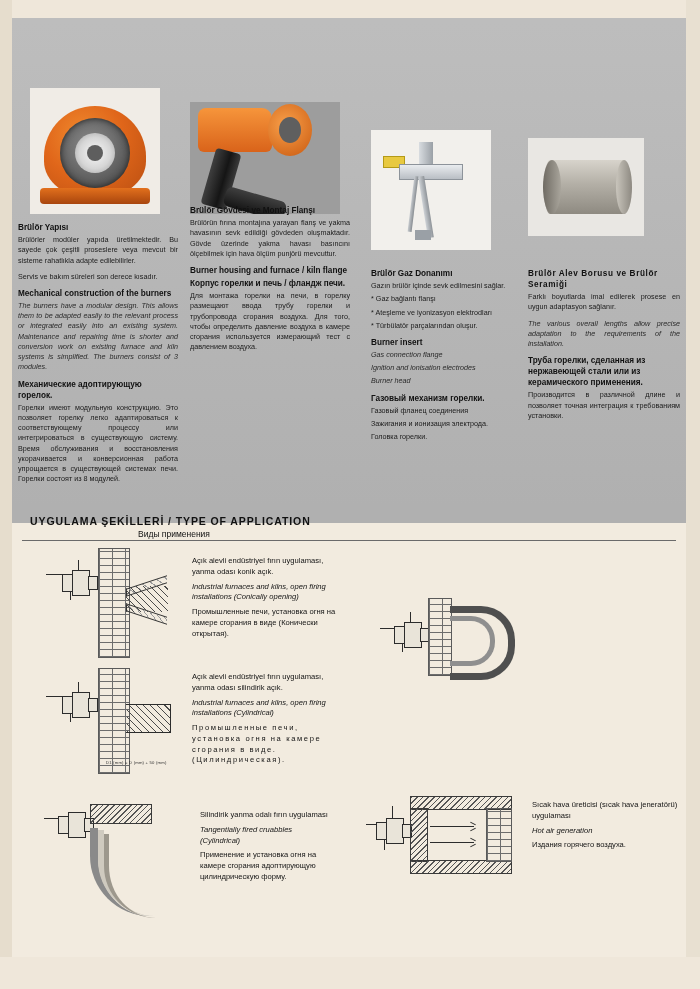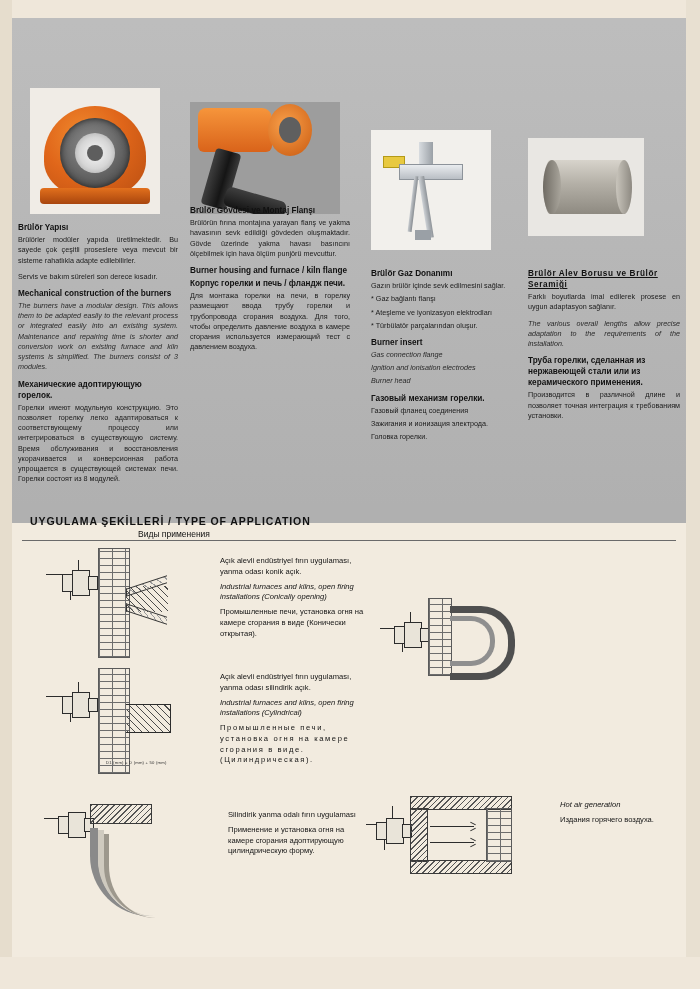--- a/index.html
+++ b/index.html
@@ -156,36 +156,36 @@
   }
 
   
   .col{position:absolute;}
   .c1{left:18px;top:222px;width:160px;}
   .c2{left:190px;top:205px;width:160px;}
   .c3{left:371px;top:268px;width:148px;}
   .c4{left:528px;top:268px;width:152px;}
 
   .h{font-size:8.2px;font-weight:bold;color:#111;line-height:1.35;margin:0 0 2px 0;}
-  .h.sp{letter-spacing:.6px;text-decoration:underline;}
+  .h.sp{letter-spacing:.6px;}
   .p{font-size:7.2px;color:#1b1b1b;line-height:1.42;margin:0 0 6px 0;text-align:justify;}
   .p.it{font-style:italic;color:#2a2a2a;}
   .p.tight{margin-bottom:3px;}
 
   
   .sect-title{
     position:absolute;left:30px;top:515px;font-size:10.5px;font-weight:bold;
     letter-spacing:.9px;color:#111;
   }
   .sect-sub{
     position:absolute;left:138px;top:529px;font-size:8.5px;color:#111;
   }
 
   
-  .app{position:absolute;margin-left:28px;}
+  .app{position:absolute;}
   .app .t{font-size:7.6px;color:#141414;line-height:1.42;margin:0 0 4px 0;}
   .app .t.it{font-style:italic;}
   .app .t.sp{letter-spacing:1.6px;}
 
   .a1t{left:192px;top:556px;width:148px;}
   .a2t{left:192px;top:672px;width:148px;}
   .a3t{left:200px;top:810px;width:132px;}
   .a4t{left:532px;top:608px;width:148px;}
   .a5t{left:532px;top:800px;width:150px;}
 
@@ -360,20 +360,21 @@
                 border-left:8px solid #8a8a8a;border-top:0;
                 border-radius:0 0 0 60px;"></div>
     <div style="position:absolute;left:54px;top:30px;width:96px;height:86px;
                 border-left:6px solid #cfcabf;border-radius:0 0 0 56px;"></div>
     <div style="position:absolute;left:60px;top:34px;width:92px;height:84px;
                 border-left:5px solid #9d988d;border-radius:0 0 0 52px;"></div>
   </div>
 
   <div class="app a3t">
     <p class="t">Silindirik yanma odalı fırın uygulaması</p>
+    <p class="t it">Tangentially fired cruabbles (Cylindrical)</p>
     <p class="t">Применение и установка огня на камере сгорания адоптирующую цилиндрическую форму.</p>
   </div>
 
   <div class="dw" style="left:380px;top:598px;width:150px;height:80px;">
     <div class="line" style="left:0;top:30px;width:30px;height:1px;"></div>
     <div class="burner-sym" style="left:14px;top:22px;">
       <div class="bx" style="left:0;top:6px;width:10px;height:16px;"></div>
       <div class="bx" style="left:10px;top:2px;width:16px;height:24px;"></div>
       <div class="bx" style="left:26px;top:8px;width:8px;height:12px;"></div>
       <div class="line" style="left:16px;top:-8px;width:1px;height:10px;"></div>
@@ -402,17 +403,18 @@
     <div class="brick" style="position:absolute;left:120px;top:18px;width:24px;height:52px;"></div>
     <div class="line" style="left:64px;top:36px;width:44px;height:1px;"></div>
     <div class="line" style="left:104px;top:33px;width:6px;height:1px;transform:rotate(28deg);"></div>
     <div class="line" style="left:104px;top:39px;width:6px;height:1px;transform:rotate(-28deg);"></div>
     <div class="line" style="left:64px;top:52px;width:44px;height:1px;"></div>
     <div class="line" style="left:104px;top:49px;width:6px;height:1px;transform:rotate(28deg);"></div>
     <div class="line" style="left:104px;top:55px;width:6px;height:1px;transform:rotate(-28deg);"></div>
   </div>
 
   <div class="app a5t">
+    <p class="t">Sıcak hava üreticisi (sıcak hava jeneratörü) uygulaması</p>
     <p class="t it">Hot air generation</p>
     <p class="t">Издания горячего воздуха.</p>
   </div>
 
 </div>
 
 </body></html>

